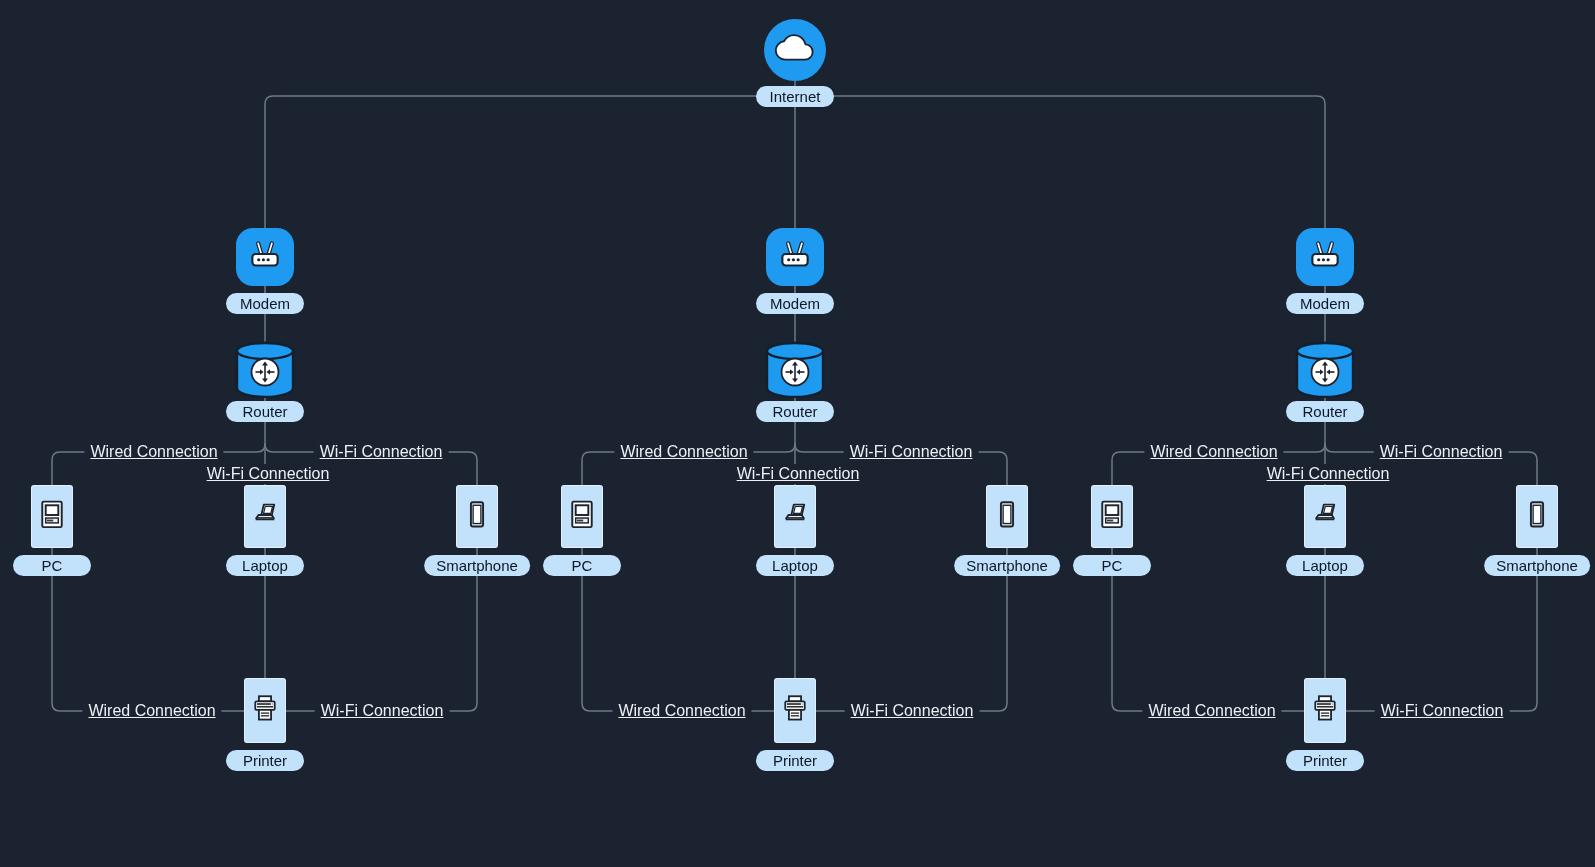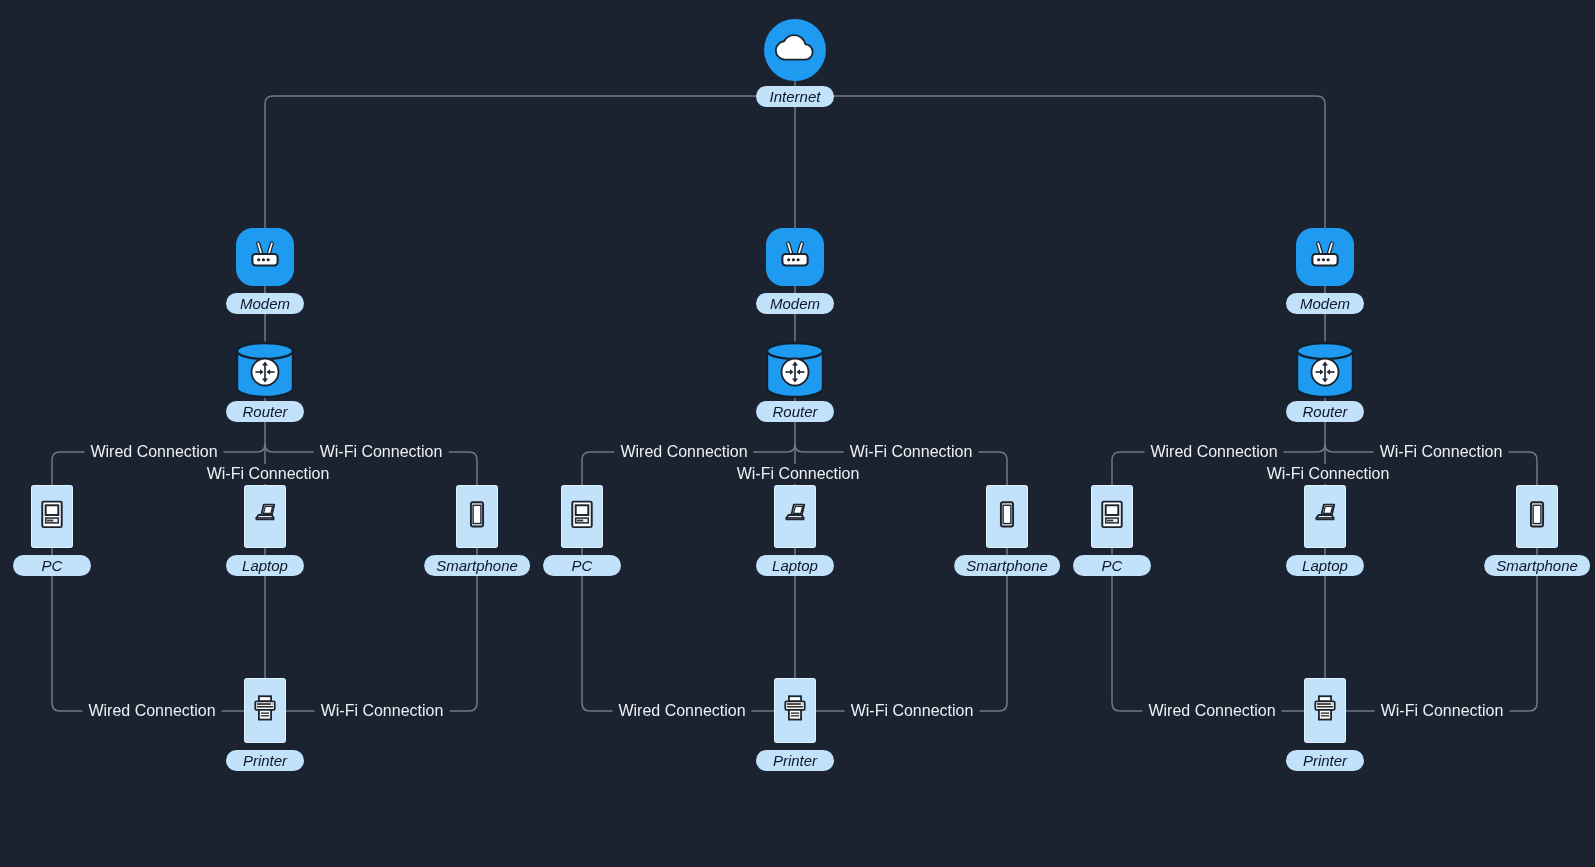--- a/index.html
+++ b/index.html
@@ -33,26 +33,26 @@
   .router-node{position:absolute;width:64px;height:58px;}
   .node-card{
     position:absolute;width:42px;height:63px;border-radius:3px;
     background:var(--lightblue);border:1px solid rgba(255,255,255,.55);
     display:flex;align-items:center;justify-content:center;
   }
   .pill{
     position:absolute;transform:translateX(-50%);
     height:21px;line-height:21px;min-width:78px;padding:0 12px;
     background:var(--lightblue);color:var(--pilltext);
-    font-size:15px;text-align:center;border-radius:11px;white-space:nowrap;font-style:italic;
+    font-size:15px;text-align:center;border-radius:11px;white-space:nowrap;
   }
   .edge-label{
     position:absolute;transform:translate(-50%,-50%);
     font-size:16px;color:var(--edgetext);background:var(--bg);
-    padding:1px 6px;white-space:nowrap;
+    padding:1px 6px;white-space:nowrap;text-decoration:underline;
   }
 </style>
 </head>
 <body>
 
 <div class="canvas">
 
   <svg class="wires" width="1595" height="867">
 
     <path d="M265,228 V104 Q265,96 273,96 H1317 Q1325,96 1325,104 V228"></path>

